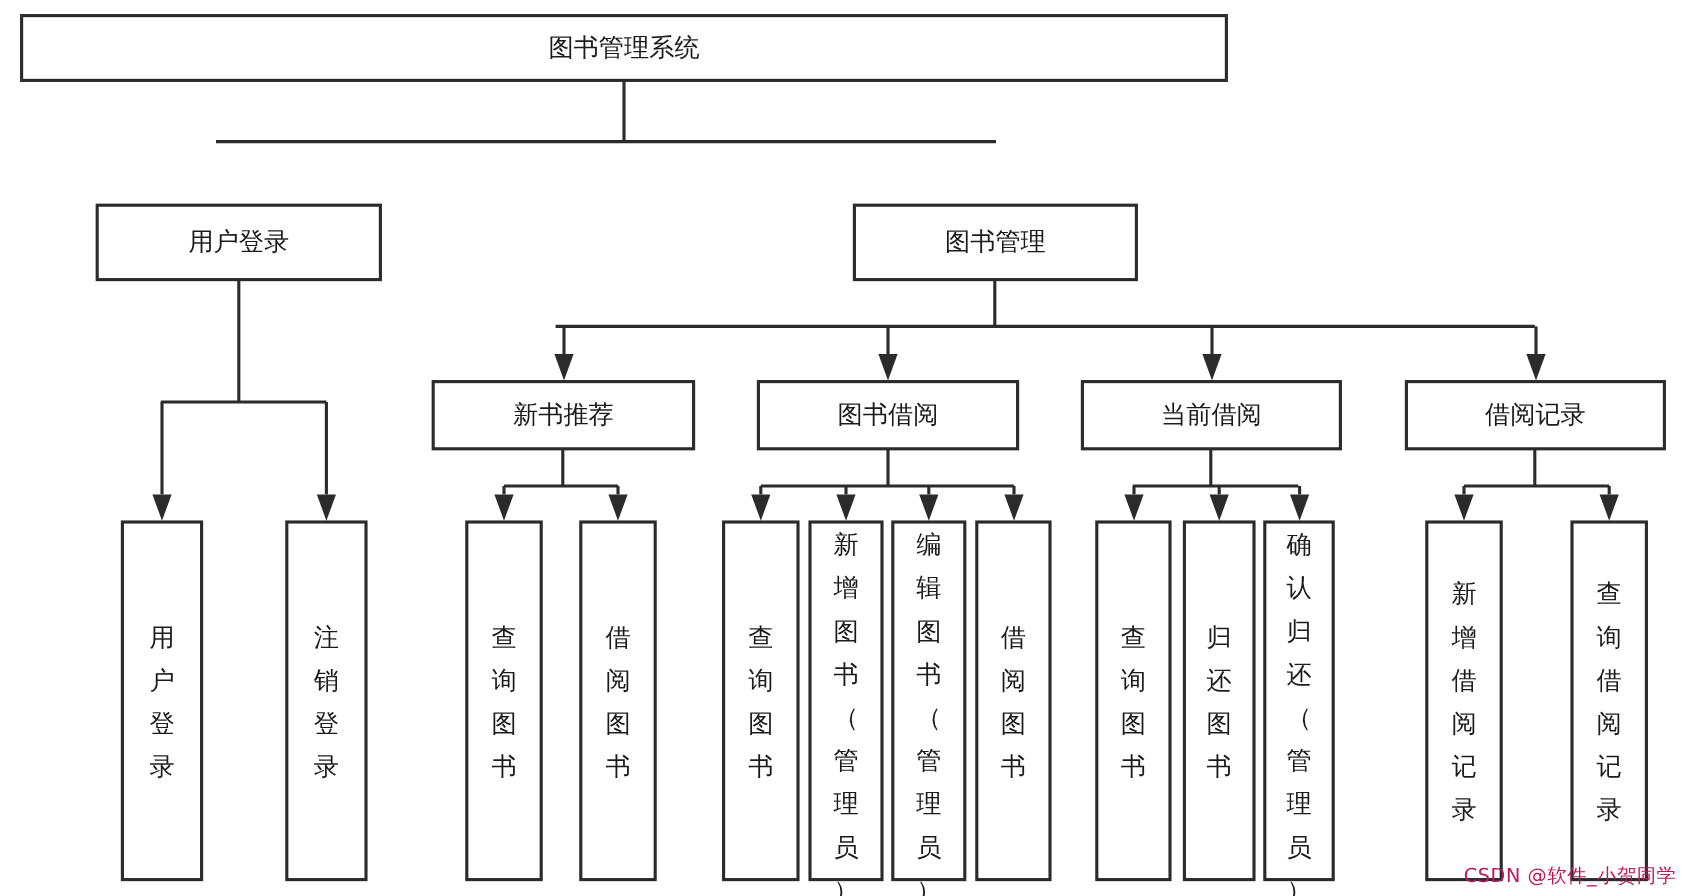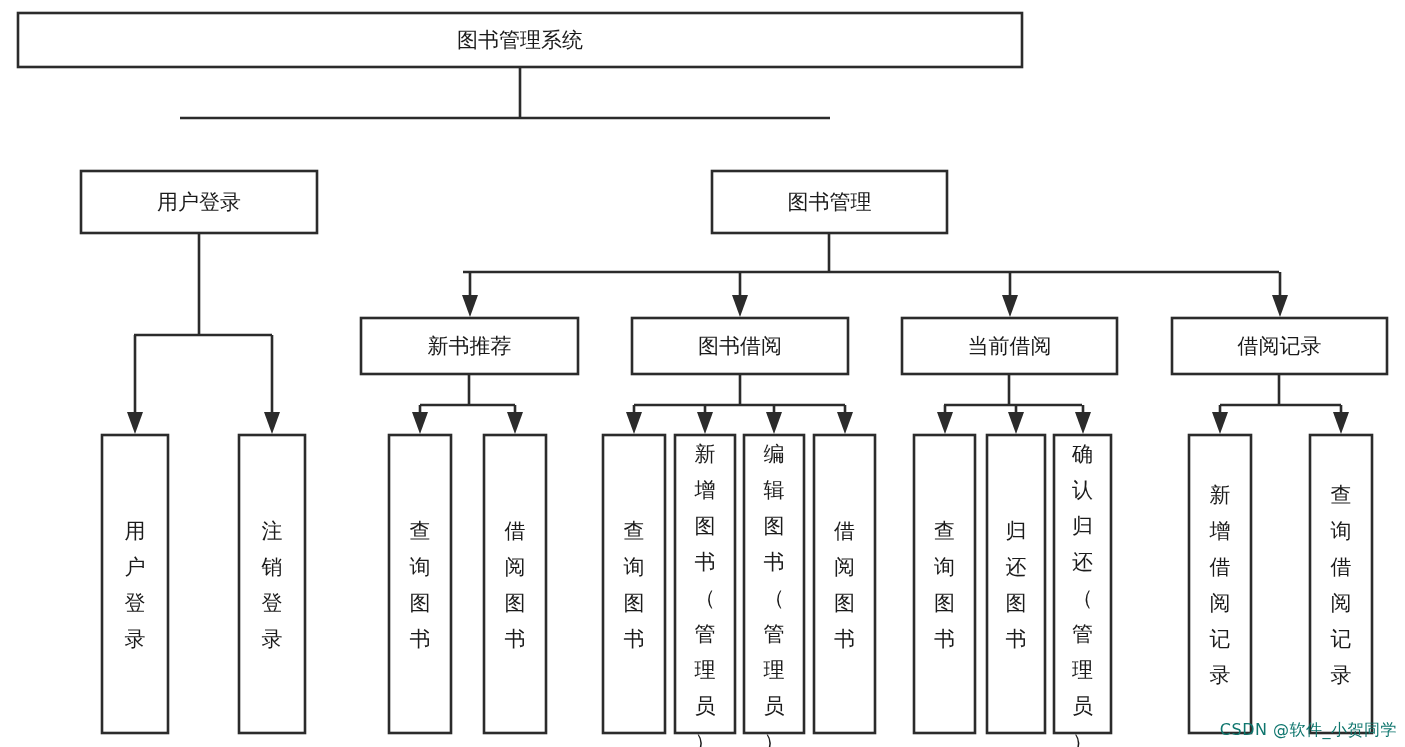--- a/index.html
+++ b/index.html
@@ -56,21 +56,21 @@
     font-family: "DejaVu Sans", "Liberation Sans", sans-serif;
     font-size: 21px;
     text-anchor: middle;
   }
   .watermark {
     position: absolute;
     right: 8px;
     bottom: 6px;
     font-family: "DejaVu Sans", "Liberation Sans", sans-serif;
     font-size: 16px;
-    color: #0f766e;
+    color: #be185d;
     white-space: nowrap;
     letter-spacing: 0.5px;
     pointer-events: none;
   }
 </style>
 </head>
 <body>
 
 <div id="diagram-root">
   <svg class="flow" viewBox="0 0 1405 747" xmlns="http://www.w3.org/2000/svg">

